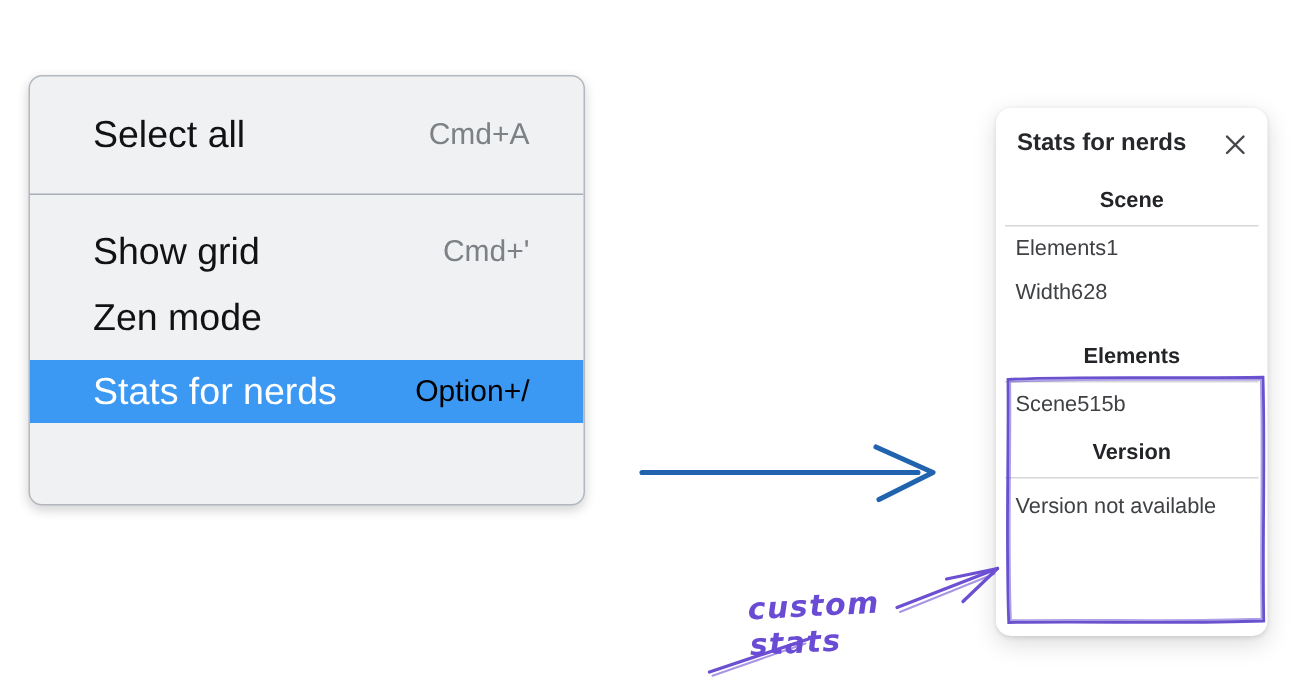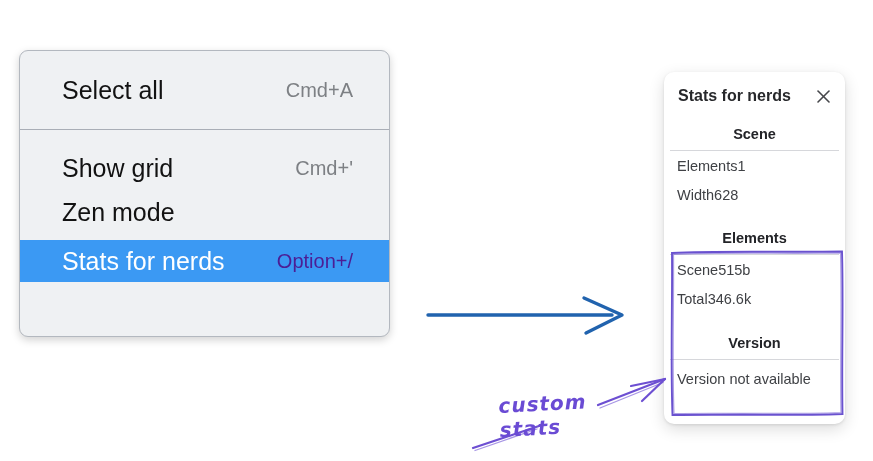--- a/index.html
+++ b/index.html
@@ -18,42 +18,42 @@
   .ctx-group { padding-top:16px; display:flex; flex-direction:column; }
   .ctx-item {
     height:44px; display:flex; align-items:center; justify-content:space-between;
     padding:0 36px 0 42px; font-size:25px; color:#121212; cursor:default;
     width:100%;
   }
   .ctx-item .shortcut { font-size:20px; color:#7d8084; }
   .ctx-item.selected {
     background:#3b99f3; color:#ffffff; height:42px; margin-top:6px;
   }
-  .ctx-item.selected .shortcut { color:#4c1d95; }
+  .ctx-item.selected .shortcut { color:#000000; }
 
   
   .arrow-blue { position:absolute; left:424px; top:294px; }
 
   
   .stats-panel {
     position:absolute; left:664px; top:72px; width:181px; height:352px;
     background:#ffffff; border-radius:10px;
     box-shadow:0 1px 3px rgba(0,0,0,0.10), 0 5px 16px rgba(0,0,0,0.14);
     font-size:14.5px; color:#3f4145;
   }
   .panel-header {
     display:flex; align-items:center; justify-content:space-between;
     padding:15px 13px 0 14px;
   }
   .panel-title { font-weight:bold; font-size:16px; color:#27282b; }
   .close-btn { width:18px; height:18px; display:flex; align-items:center;
                justify-content:center; cursor:pointer; }
   .section-title { font-weight:bold; font-size:14.5px; color:#232428;
                    text-align:center; margin-top:21px; }
-  .section-title.tight { margin-top:22px; }
+  .section-title.tight { margin-top:10px; }
   .rule { border:none; border-top:1px solid #d6d7db; margin:8px 6px 0 6px; }
   .stat-row {
     display:flex; align-items:center; justify-content:flex-start;
     height:29px; padding:0 13px;
   }
   .stat-row:first-of-type { margin-top:3px; }
   .version-note { padding:8px 29px 0 13px; height:29px; display:flex; align-items:center; }
 
   
   .purple-box-svg { position:absolute; left:662px; top:243px; pointer-events:none; }
@@ -117,24 +117,20 @@
     <span>Width</span>
     <span>628</span>
   </div>
 
   <div class="section-title">Elements</div>
   <hr class="rule">
   <div class="stat-row">
     <span>Scene</span>
     <span>515b</span>
   </div>
-  <div class="stat-row">
-    <span>Total</span>
-    <span>346.6k</span>
-  </div>
 
   <div class="section-title tight">Version</div>
   <hr class="rule">
   <div class="version-note">Version not available</div>
 </div>
 
 <svg class="purple-box-svg" width="192" height="182" viewBox="0 0 192 182">
   <path d="M10 10 C 55 7.5, 125 9.5, 180 8.5 C 181.5 60, 179.5 120, 180.5 171
            C 125 173, 62 171, 10.5 172 C 8.5 120, 10.5 62, 10 10 Z" fill="none" stroke="#6a52cf" stroke-width="1.9" stroke-linecap="round"></path>
   <path d="M11.5 11.5 C 60 9, 120 11, 178.5 10 C 180 62, 178 118, 179 169.5

